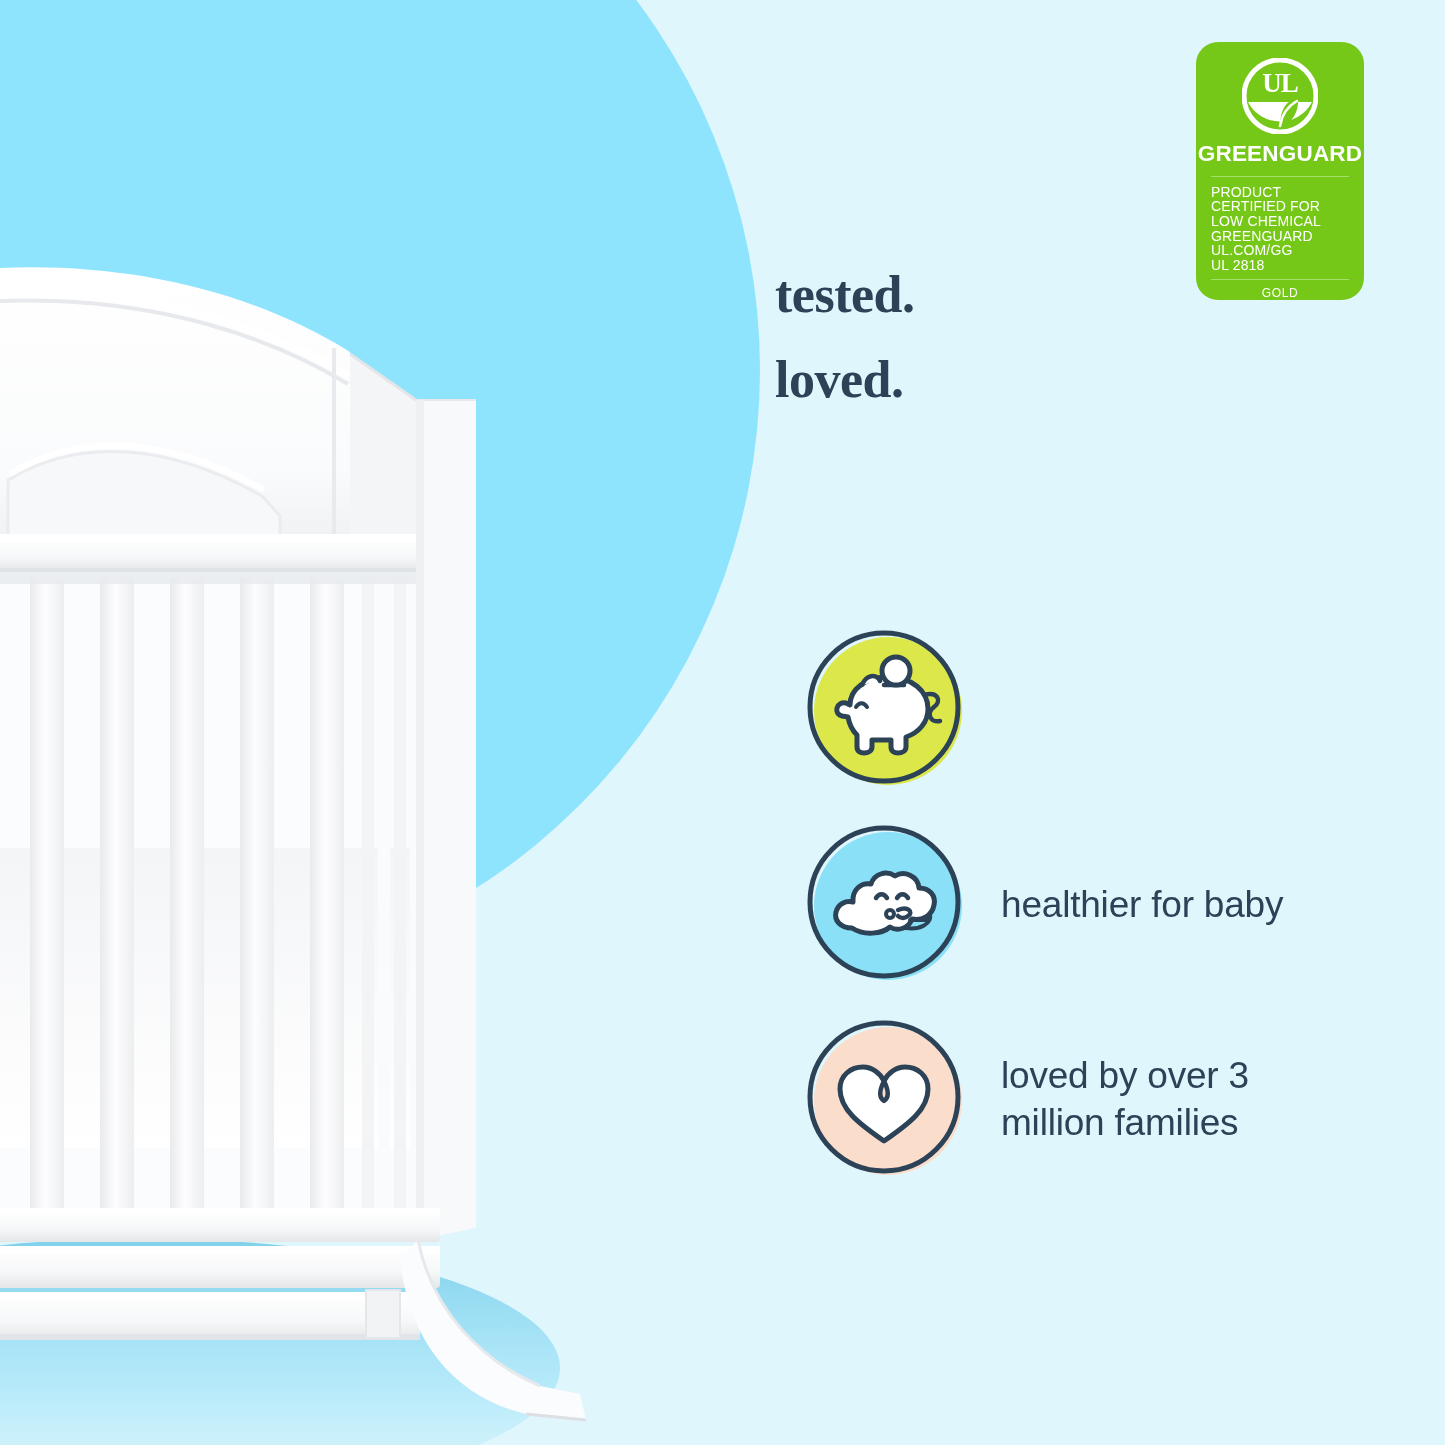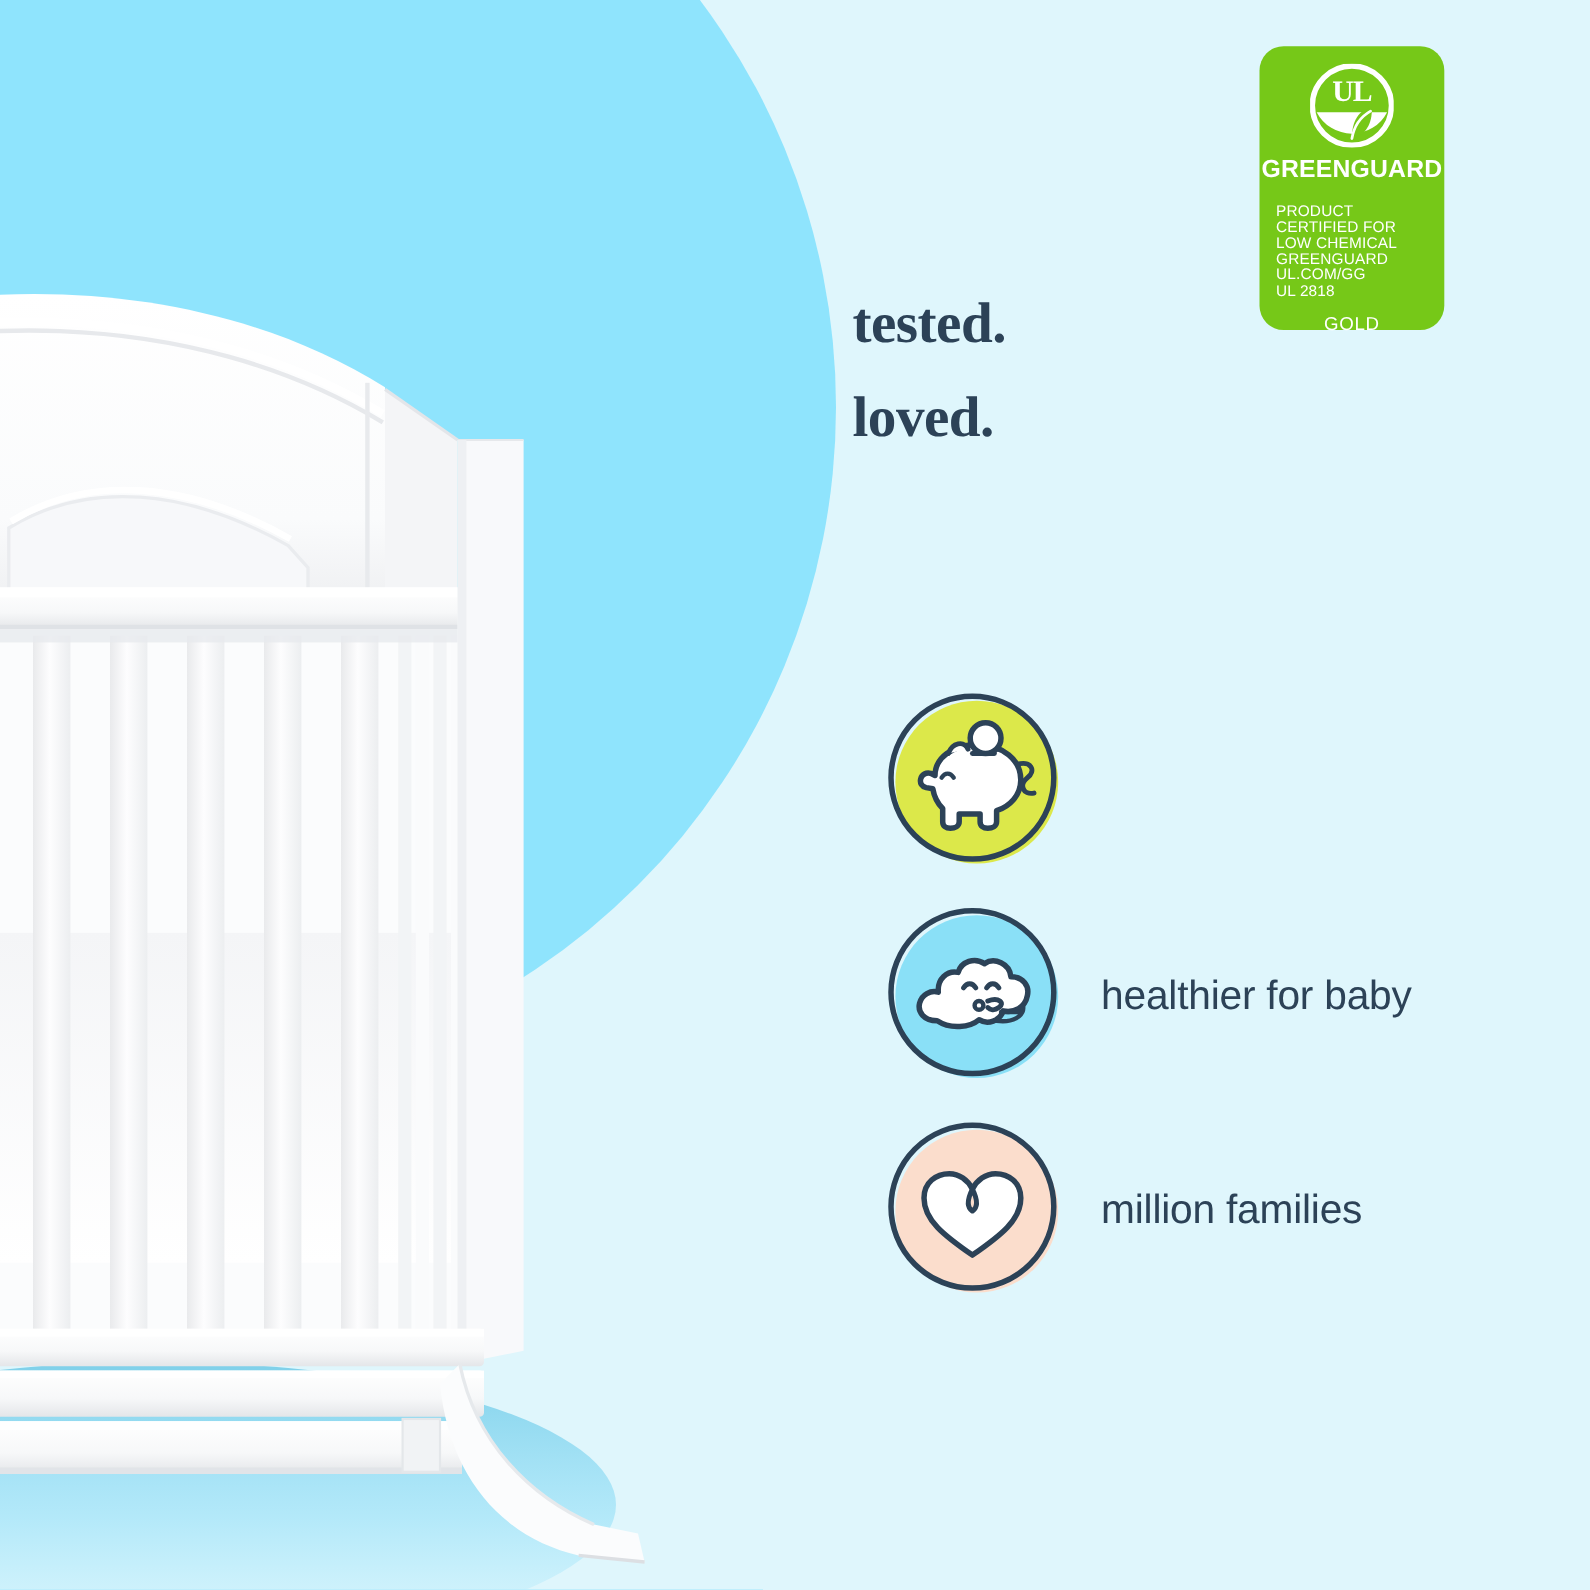--- a/index.html
+++ b/index.html
@@ -18,21 +18,21 @@
     border-radius:50%;
     background:#8fe4fd;
   }
 
   
   .crib{position:absolute;left:-120px;top:248px;width:760px;height:1090px;}
   .crib svg{display:block;}
 
   
   .badge{
-    position:absolute;left:1145px;top:42px;
+    position:absolute;left:1196px;top:42px;
     width:168px;height:258px;
     background:#76c818;
     border-radius:22px;
     display:flex;flex-direction:column;align-items:center;
     box-sizing:border-box;
     padding-top:12px;
   }
   .badge-mark{width:76px;height:76px;margin-top:4px;}
   .badge-title{
     color:#ffffff;font-weight:bold;font-size:22.5px;
@@ -41,21 +41,21 @@
     text-align:center;
   }
   .badge-rule{width:138px;height:2px;background:#a7dc6e;margin-top:9px;}
   .badge-lines{
     width:138px;margin-top:8px;color:#ffffff;
     font-size:14px;line-height:14.6px;letter-spacing:.15px;
     text-align:left;
   }
   .badge-rule2{width:138px;height:2px;background:#a7dc6e;margin-top:7px;}
   .badge-gold{
-    color:#ffffff;font-size:17px;letter-spacing:.6px;margin-top:6px;
+    color:#ffffff;font-size:12px;letter-spacing:.6px;margin-top:6px;
   }
 
   
   .headline{
     position:absolute;left:775px;top:252px;width:560px;
     color:#2c4257;
     font-family:"Liberation Serif", serif;
     font-weight:bold;
     font-size:52px;
     line-height:85px;
@@ -263,18 +263,19 @@
         <svg viewBox="0 0 160 160" width="160" height="160" xmlns="http://www.w3.org/2000/svg">
           <circle cx="82" cy="82" r="74" fill="#fbddcc"></circle>
           <circle cx="78" cy="78" r="74" fill="none" stroke="#2c4257" stroke-width="5"></circle>
 
           <path d="M78 122 C 52 104, 34 90, 34 70 C 34 56, 45 48, 57 48 C 66 48, 74 54, 78 62 C 82 54, 90 48, 99 48 C 111 48, 122 56, 122 70 C 122 90, 104 104, 78 122 Z" fill="#ffffff" stroke="#2c4257" stroke-width="5" stroke-linejoin="round"></path>
 
           <path d="M78 62 C 74 70, 72 78, 78 82 C 84 78, 82 70, 78 62 Z" fill="#fbddcc" stroke="#2c4257" stroke-width="4.5" stroke-linejoin="round"></path>
         </svg>
       </div>
       <div class="f-label">
+        <span>loved by over 3</span>
         <span>million families</span>
       </div>
     </div>
 
   </div>
 </div>
 
 </body></html>

